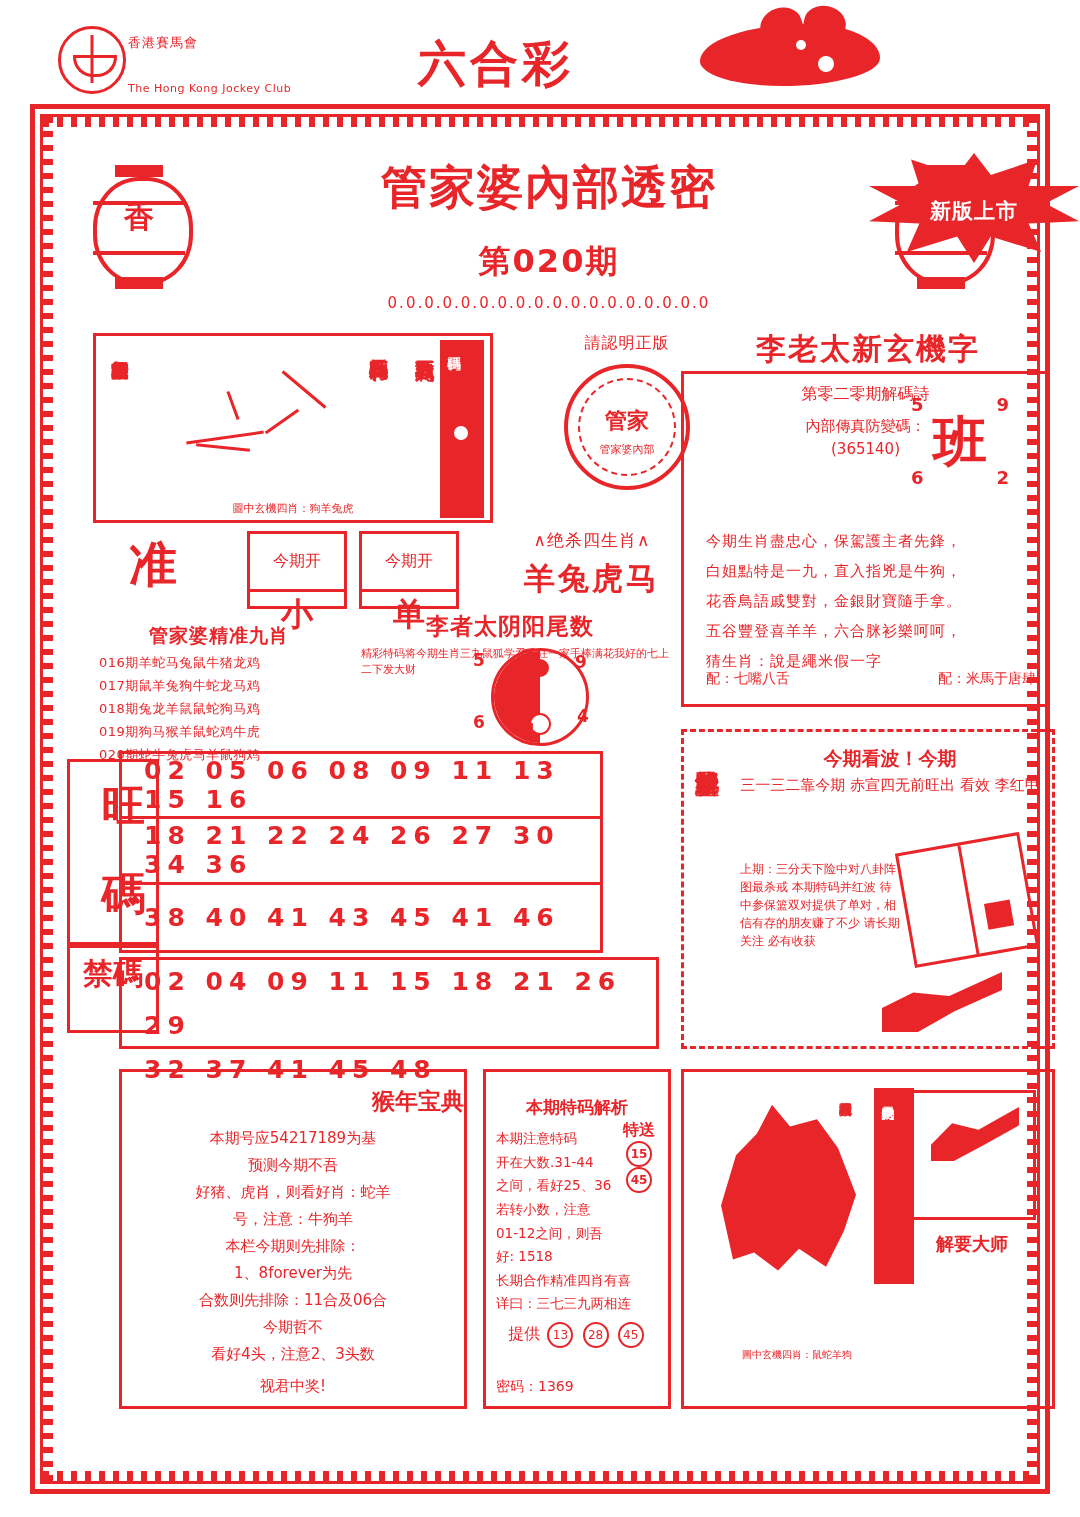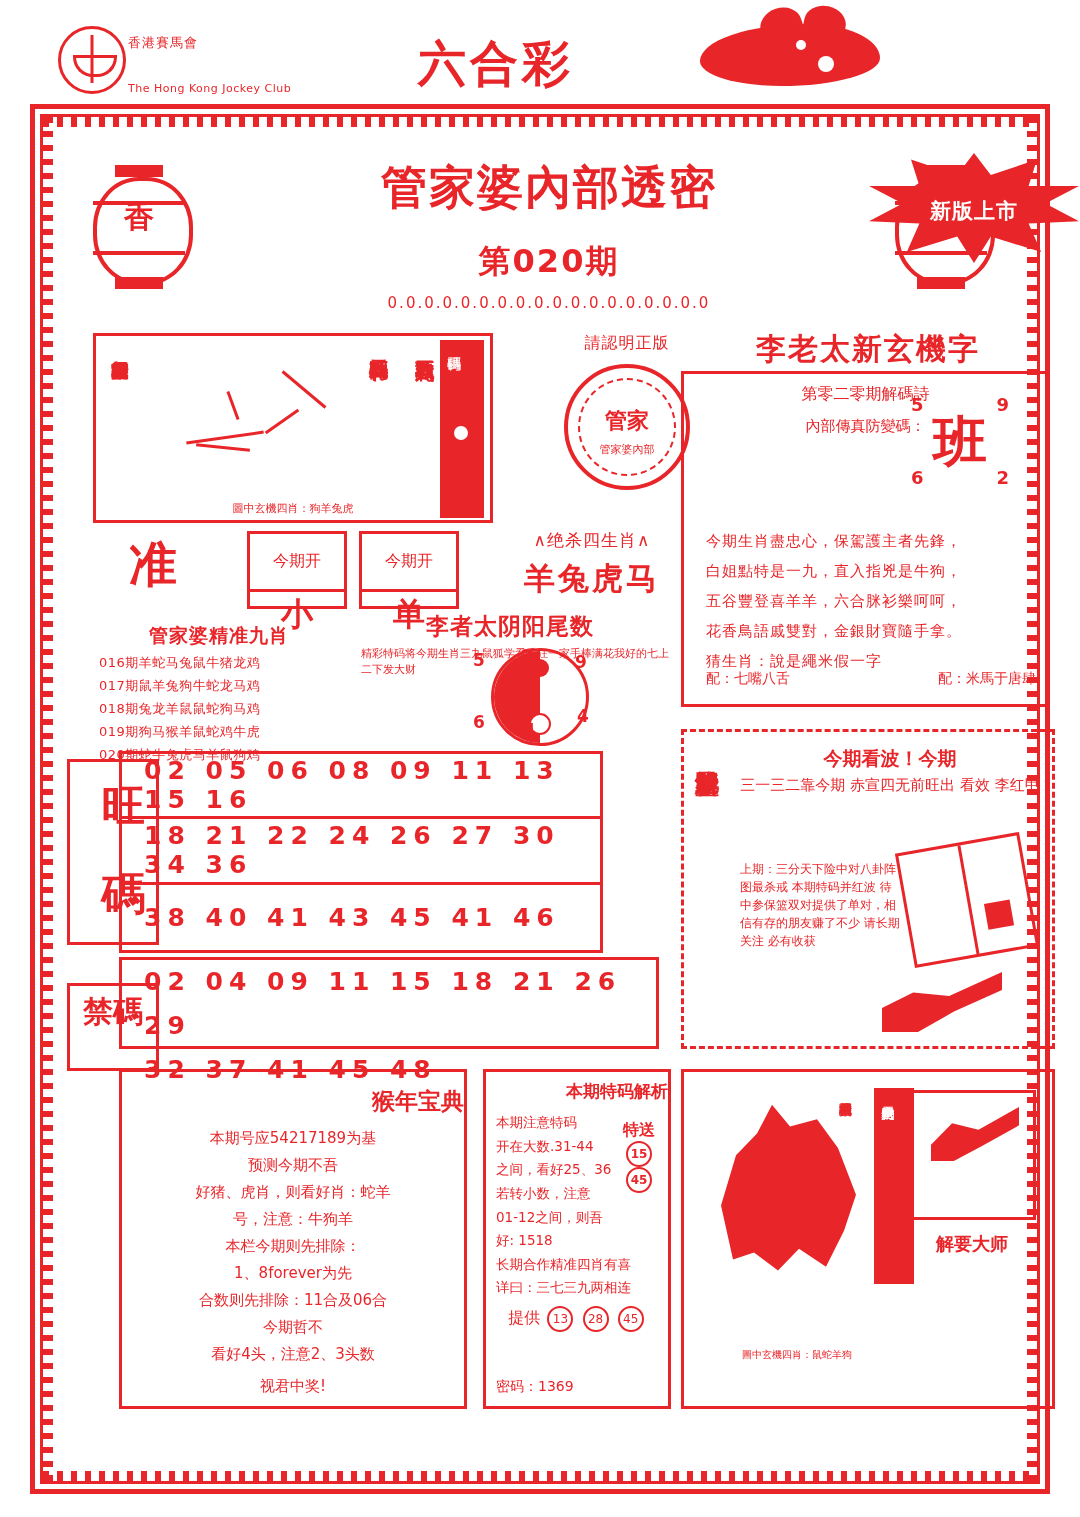--- a/index.html
+++ b/index.html
@@ -127,21 +127,21 @@
 
   
   .wang{left:60px;top:618px;width:484px;height:202px;}
   .wangmark{position:absolute;left:8px;top:626px;width:92px;height:186px;border:3px solid #e8262a;box-sizing:border-box;text-align:center;}
   .wangmark .c{font-size:44px;font-weight:bold;line-height:88px;font-family:"DejaVu Serif","Liberation Serif",serif;padding-left:21px;}
   .row{height:33.33%;border-bottom:3px solid #e8262a;box-sizing:border-box;display:flex;align-items:center;padding-left:22px;font-size:25px;letter-spacing:6px;font-weight:bold;}
   .row:last-child{border-bottom:none;}
 
   
   .jin{left:60px;top:824px;width:540px;height:92px;}
-  .jinmark{position:absolute;left:8px;top:850px;width:92px;height:88px;border:3px solid #e8262a;box-sizing:border-box;text-align:center;}
+  .jinmark{position:absolute;left:8px;top:812px;width:92px;height:88px;border:3px solid #e8262a;box-sizing:border-box;text-align:center;}
   .jinmark .c{font-size:30px;font-weight:bold;line-height:1.35;padding-top:6px;}
   .jin .l{padding-left:22px;font-size:25px;font-weight:bold;letter-spacing:6px;line-height:44px;}
 
   
   .artbox{position:absolute;left:622px;top:596px;width:374px;height:320px;border:3px dashed #e8262a;box-sizing:border-box;}
   .art-v{position:absolute;left:8px;top:20px;font-size:24px;font-weight:bold;writing-mode:vertical-rl;text-orientation:upright;line-height:1.25;}
   .art-head{position:absolute;left:56px;top:14px;width:300px;text-align:center;font-size:19px;font-weight:bold;}
   .art-sub{position:absolute;left:56px;top:42px;width:300px;text-align:center;font-size:15px;line-height:1.5;}
   .art-para{position:absolute;left:56px;top:128px;width:160px;font-size:12px;line-height:1.5;}
   .art-book{position:absolute;right:22px;top:110px;width:120px;height:110px;border:3px solid #e8262a;transform:rotate(-10deg);}
@@ -149,21 +149,21 @@
   .art-book .sq{position:absolute;right:18px;bottom:22px;width:26px;height:26px;background:#e8262a;}
   .art-hand{position:absolute;right:50px;bottom:14px;width:120px;height:60px;background:#e8262a;clip-path:polygon(0 60%,26% 34%,56% 40%,100% 0,100% 30%,60% 66%,30% 100%,0 100%);}
 
   
   .b1{left:60px;top:936px;width:348px;height:340px;}
   .b2{left:424px;top:936px;width:188px;height:340px;}
   .b3{left:622px;top:936px;width:374px;height:340px;}
   .b1 .t{text-align:right;font-size:23px;font-weight:bold;margin-top:14px;font-family:"DejaVu Serif","Liberation Serif",serif;}
   .b1 .body{margin-top:8px;padding:0 14px;font-size:15px;line-height:1.8;text-align:center;}
   .b1 .foot{position:absolute;left:0;bottom:10px;width:100%;text-align:center;font-size:15px;}
-  .b2 .t{text-align:right;font-size:17px;font-weight:bold;margin-top:8px;}
+  .b2 .t{text-align:center;font-size:17px;font-weight:bold;margin-top:24px;}
   .b2 .body{margin-top:8px;padding:0 10px;font-size:13.5px;line-height:1.75;}
   .b2 .pill{position:absolute;right:8px;top:48px;width:42px;text-align:center;font-size:16px;font-weight:bold;line-height:1.3;}
   .b2 .ball{display:inline-block;width:22px;height:22px;line-height:22px;border:2px solid #e8262a;border-radius:50%;text-align:center;font-size:12px;margin:0 2px;}
   .b2 .nums{text-align:center;margin-top:6px;}
   .b2 .code{position:absolute;left:10px;bottom:10px;font-size:14px;}
   .b3 .horse{position:absolute;left:28px;top:22px;width:150px;height:180px;background:#e8262a;
      clip-path:polygon(6% 62%,16% 34%,30% 22%,40% 6%,52% 18%,70% 14%,84% 30%,96% 56%,88% 76%,76% 96%,58% 86%,44% 98%,28% 88%,14% 92%);}
   .b3 .vtag{position:absolute;left:190px;top:16px;width:40px;height:196px;background:#e8262a;color:#fff;}
   .b3 .vtag span{position:absolute;left:6px;top:8px;writing-mode:vertical-rl;text-orientation:upright;font-size:13px;line-height:1.2;}
   .b3 .vtxtL{position:absolute;left:152px;top:20px;writing-mode:vertical-rl;text-orientation:upright;font-size:13px;line-height:1.3;}
@@ -249,33 +249,34 @@
             <div class="c">管家</div>
             <div class="c2">管家婆內部</div>
           </div>
         </div>
 
         <div class="laotai-title">李老太新玄機字</div>
         <div class="box laotai">
           <div class="sub">第零二零期解碼詩</div>
           <div class="fax">
             <div>內部傳真防變碼：</div>
+            <div>(365140)</div>
           </div>
           <div class="bigchar">
             <div class="ch">班</div>
             <div class="n n1">5</div>
             <div class="n n2">9</div>
             <div class="n n3">6</div>
             <div class="n n4">2</div>
           </div>
           <div class="poem">
             <div>今期生肖盡忠心，保駕護主者先鋒，</div>
             <div>白姐點特是一九，直入指兇是牛狗，</div>
+            <div>花香鳥語戚雙對，金銀財寶隨手拿。</div>
             <div>五谷豐登喜羊羊，六合脒衫樂呵呵，</div>
-            <div>花香鳥語戚雙對，金銀財寶隨手拿。</div>
             <div>猜生肖：說是繩米假一字</div>
           </div>
           <div class="pair">
             <span>配：七嘴八舌</span>
             <span>配：米馬于唐肆</span>
           </div>
         </div>
 
         <div class="zhun">准</div>
         <div class="kbox k1">

